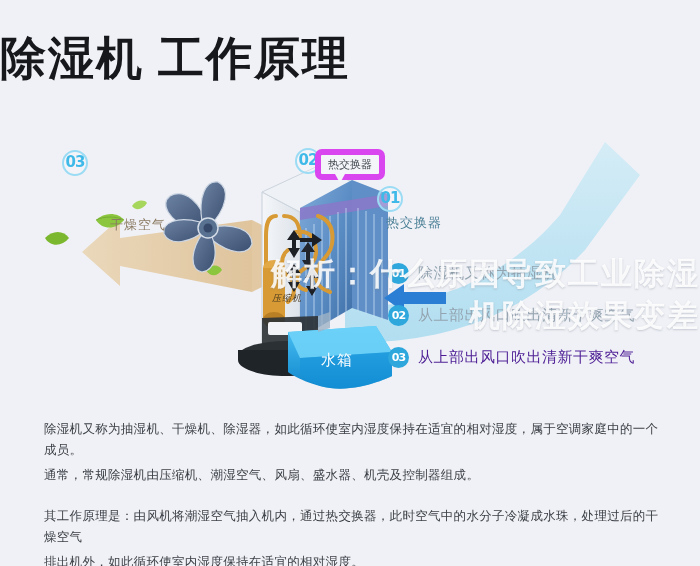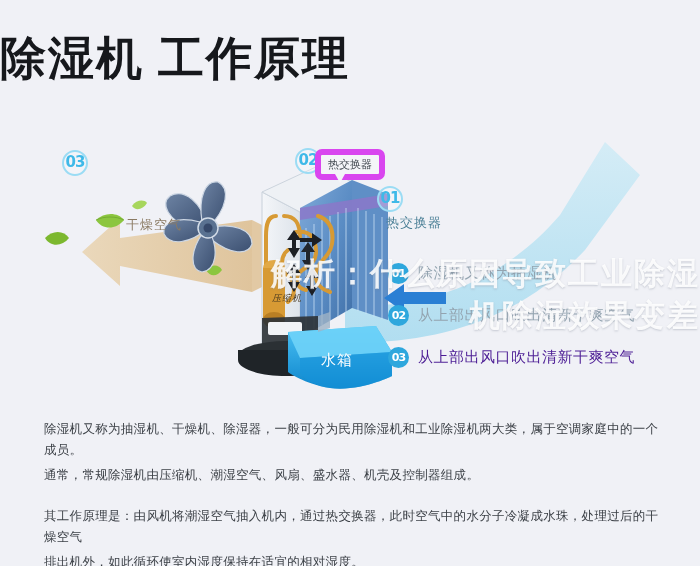--- a/index.html
+++ b/index.html
@@ -28,21 +28,21 @@
   
   .badge{
     position:absolute;
     color:#3fb9e8;font-size:15px;font-weight:bold;
     border:2px solid #9bdcf4;border-radius:50%;
     width:22px;height:22px;line-height:20px;text-align:center;
     background:rgba(255,255,255,.25);
     letter-spacing:-1px;
   }
   .lbl{position:absolute;font-size:13px;color:#3c4a52;letter-spacing:1px;}
-  .lbl-dry{left:126px;top:216px;color:#8a7a62;}
+  .lbl-dry{left:110px;top:216px;color:#8a7a62;}
   .lbl-wet{left:386px;top:214px;color:#4a7f96;}
   .lbl-tank{left:321px;top:351px;color:#ffffff;font-size:15px;}
   .lbl-comp{left:272px;top:292px;color:#4a3a20;font-size:9px;font-style:italic;}
   .callout{
     position:absolute;left:315px;top:149px;
     border:6px solid #d946ef;border-radius:7px;background:#f4f5f8;
     padding:2px 7px;font-size:11px;color:#444b52;white-space:nowrap;
   }
   .callout:after{
     content:"";position:absolute;left:14px;bottom:-9px;
@@ -240,20 +240,20 @@
       <div class="step-txt">从上部出风口吹出清新干爽空气</div>
     </div>
   </div>
 
   <div class="wm">
     <div>解析：什么原因导致工业除湿</div>
     <div>机除湿效果变差</div>
   </div>
 
   <div class="copy">
-    <p>除湿机又称为抽湿机、干燥机、除湿器，一般可分为民用除湿机和工业除湿机两大类，属于空调家庭中的一个成员。</p>
+    <p>除湿机又称为抽湿机、干燥机、除湿器，如此循环使室内湿度保持在适宜的相对湿度，属于空调家庭中的一个成员。</p>
     <p>通常，常规除湿机由压缩机、潮湿空气、风扇、盛水器、机壳及控制器组成。</p>
     <div class="gap"></div>
     <p>其工作原理是：由风机将潮湿空气抽入机内，通过热交换器，此时空气中的水分子冷凝成水珠，处理过后的干燥空气</p>
     <p>排出机外，如此循环使室内湿度保持在适宜的相对湿度。</p>
   </div>
 
 </div>
 
 </body></html>

